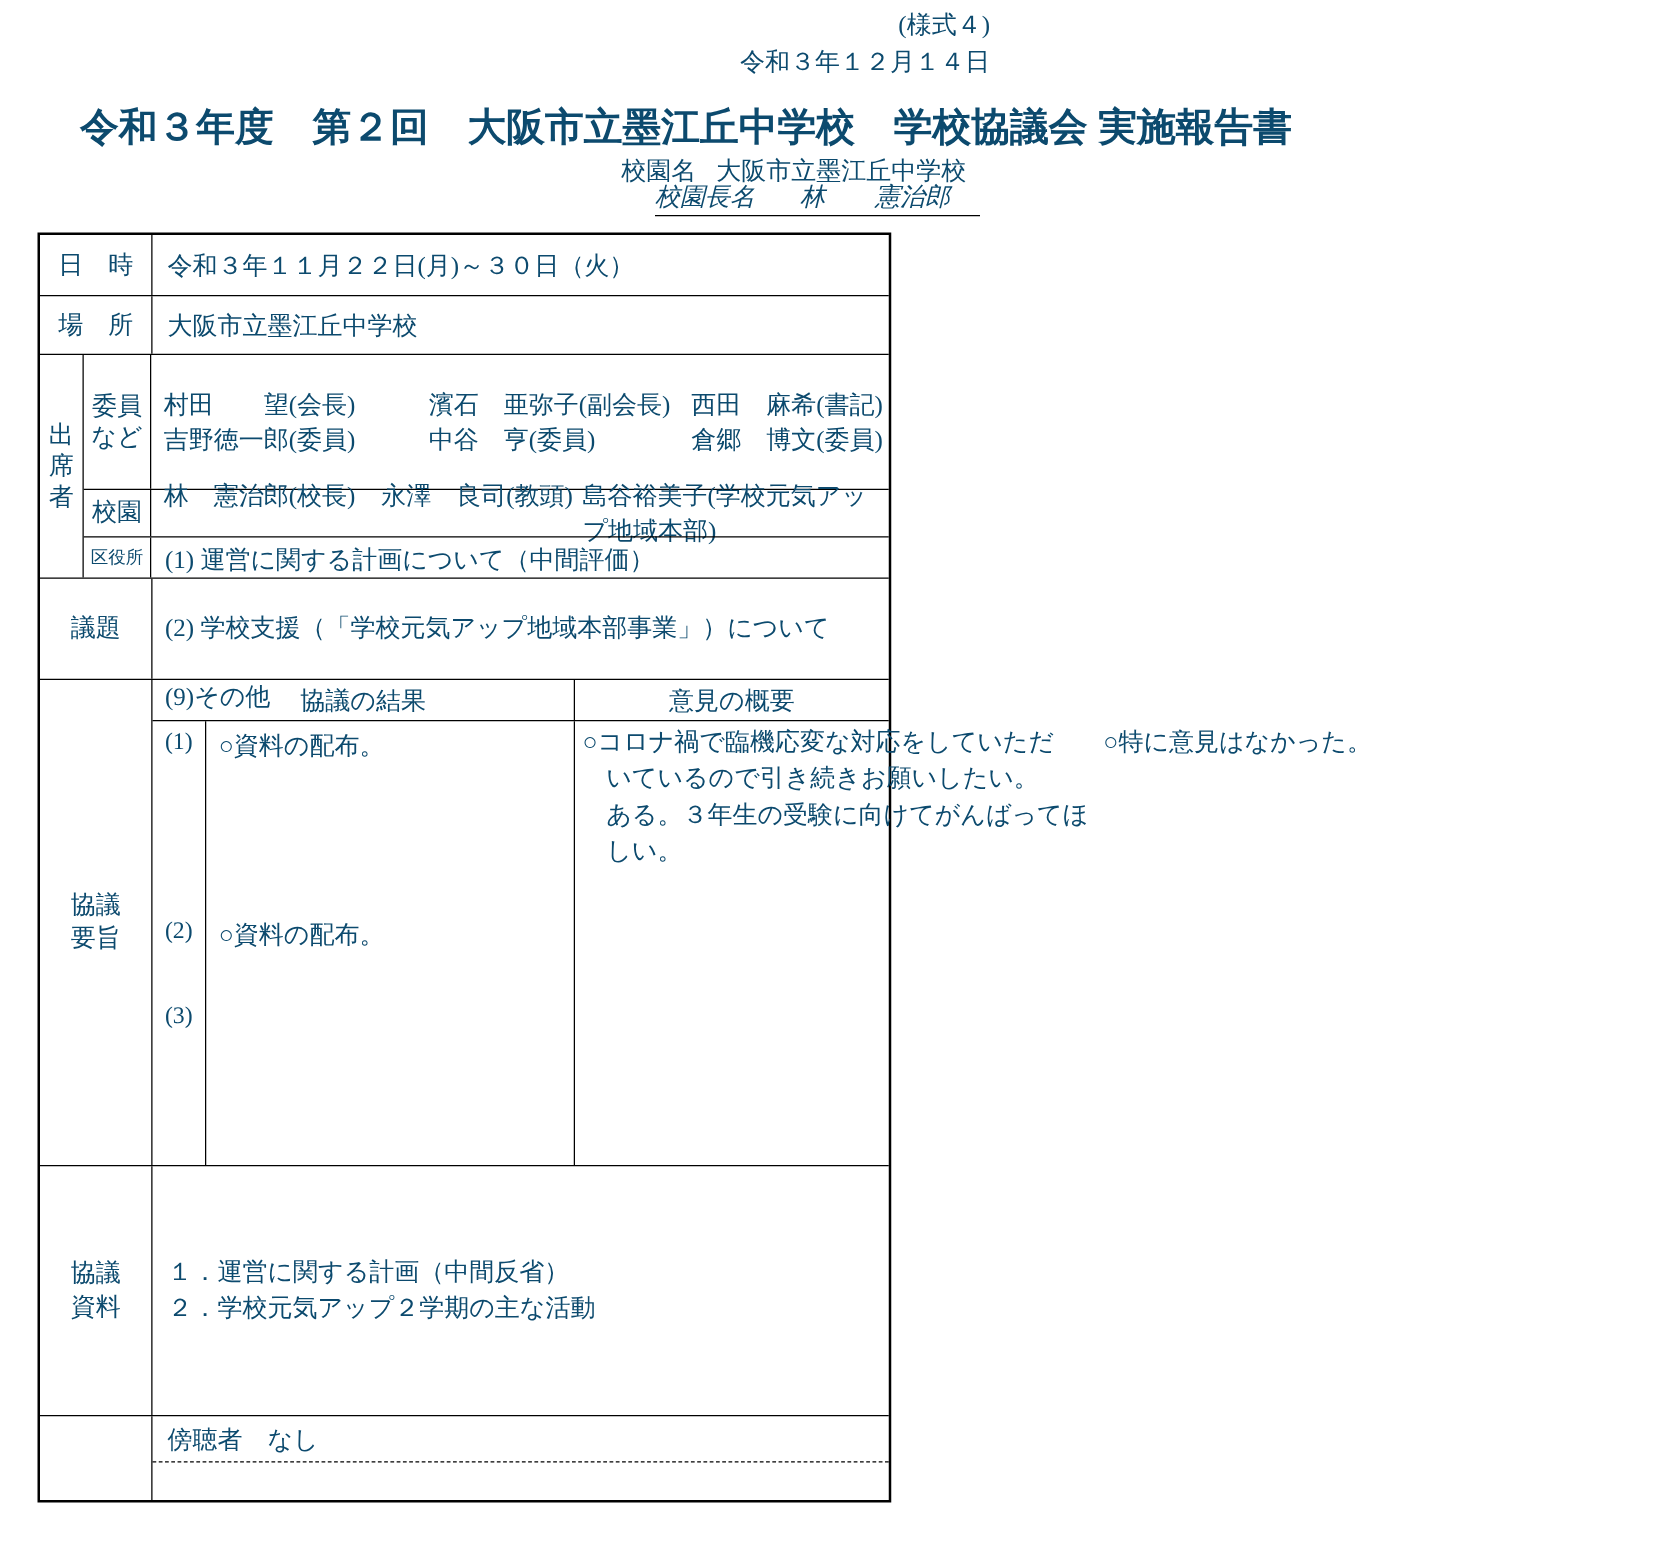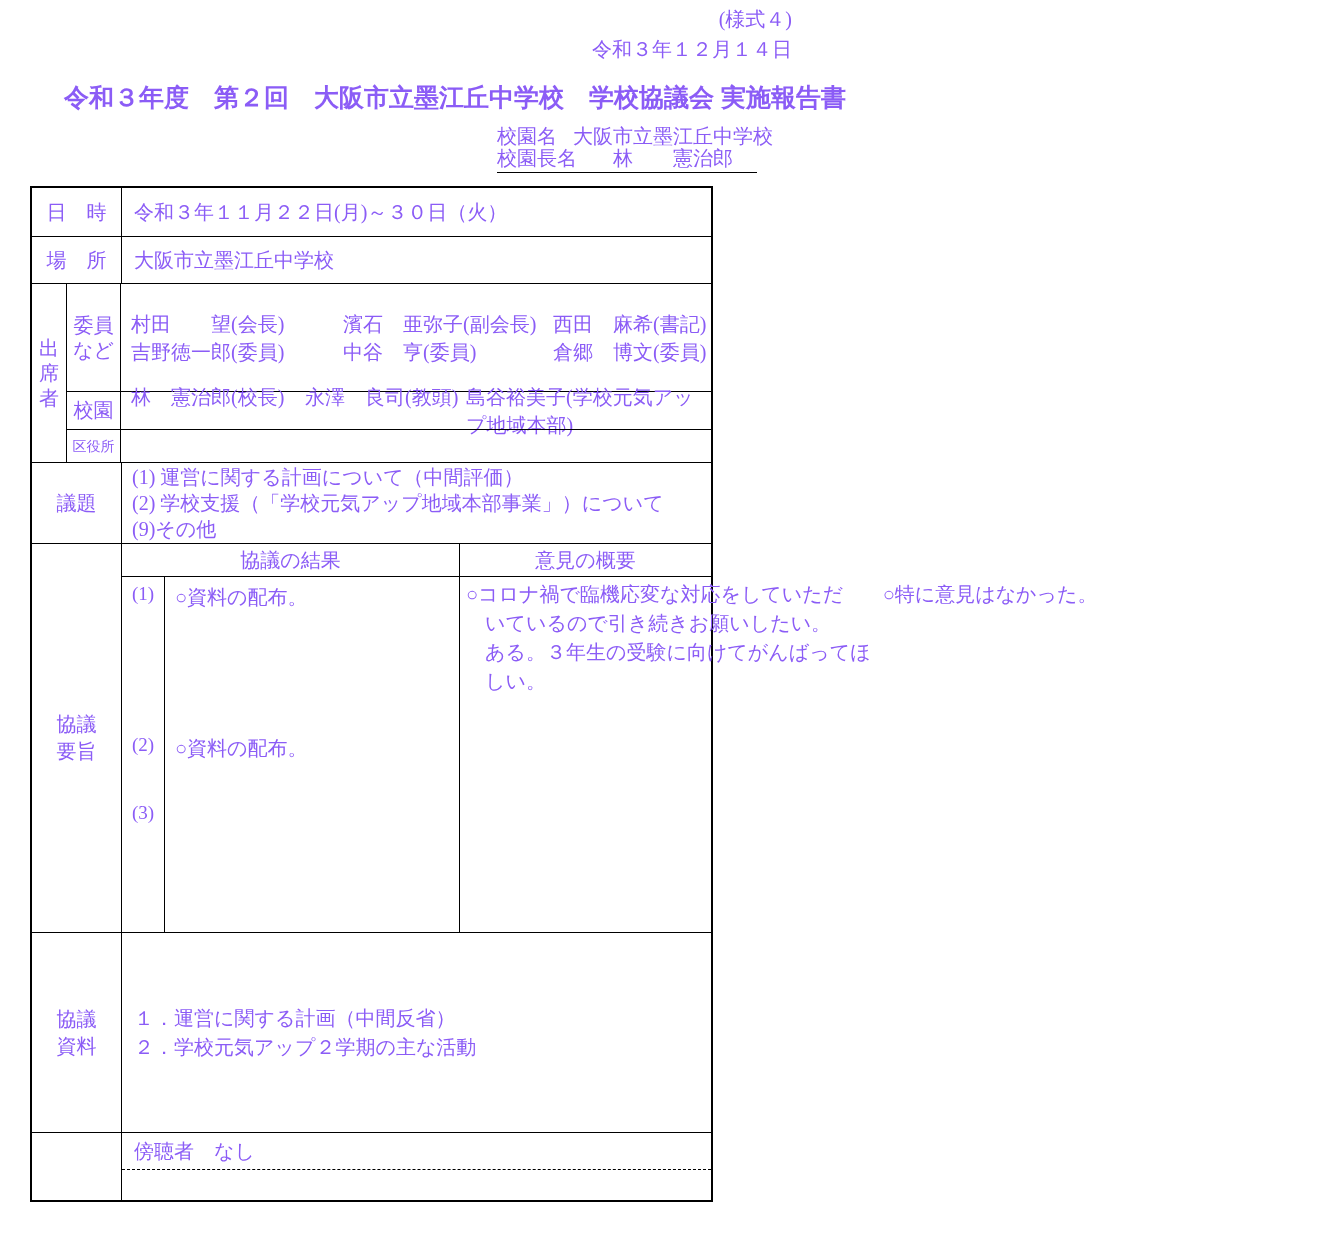--- a/index.html
+++ b/index.html
@@ -1,41 +1,42 @@
 <!DOCTYPE html>
 <html><head>
 <meta charset="utf-8">
 <style>
   html, body { margin: 0; padding: 0; background: #ffffff; }
   .page {
     position: relative;
     width: 1332px; height: 1237px;
     background: #ffffff;
-    color: #8b5cf6;
+    color: #0c4a6e;
     font-family: "Liberation Serif", serif;
     font-size: 20px;
     overflow: hidden;
   }
   .abs { position: absolute; }
 
   
   .form-number { top: 6px; left: 0; width: 792px; text-align: right; }
   .issue-date  { top: 36px; left: 0; width: 792px; text-align: right; }
   .doc-title   {
     top: 81px; left: 64px;
     font-family: "Liberation Sans", sans-serif;
-    font-weight: 700; font-size: 25px;
+    font-weight: 700; font-size: 31px;
   }
   .school-line    { top: 123px; left: 497px; }
   .school-line .fv{ margin-left: 16px; }
   .principal-line {
-    top: 147px; left: 497px; width: 260px;
+    top: 147px; left: 524px; width: 260px;
     border-bottom: 1px solid #000;
     padding-bottom: 2px; line-height: 23px;
     box-sizing: border-box;
+    font-style: italic;
   }
   .principal-line .fv { margin-left: 36px; }
 
   
   .doc-table {
     left: 30px; top: 186px;
     width: 683px; height: 1016px;
     border: 2px solid #000;
     box-sizing: border-box;
     display: flex; flex-direction: column;
@@ -88,21 +89,21 @@
     padding-left: 10px; box-sizing: border-box;
   }
   .name-line { display: flex; line-height: 28px; }
   .nc1 { width: 212px; flex: none; }
   .nc2 { width: 210px; flex: none; }
   .sc1 { width: 174px; flex: none; }
   .sc2 { width: 161px; flex: none; }
 
   
   .r-agenda { height: 81px; }
-  .r-agenda .val { padding-left: 10px; }
+  .r-agenda .val { padding-left: 10px; gap: 29px; }
   .agenda-item { line-height: 26px; }
 
   
   .r-discussion { height: 389px; }
   .disc { flex: 1; display: flex; flex-direction: column; }
   .disc-head {
     height: 33px; flex: none; display: flex;
     border-bottom: 1px solid #000; box-sizing: border-box;
   }
   .res-head {

